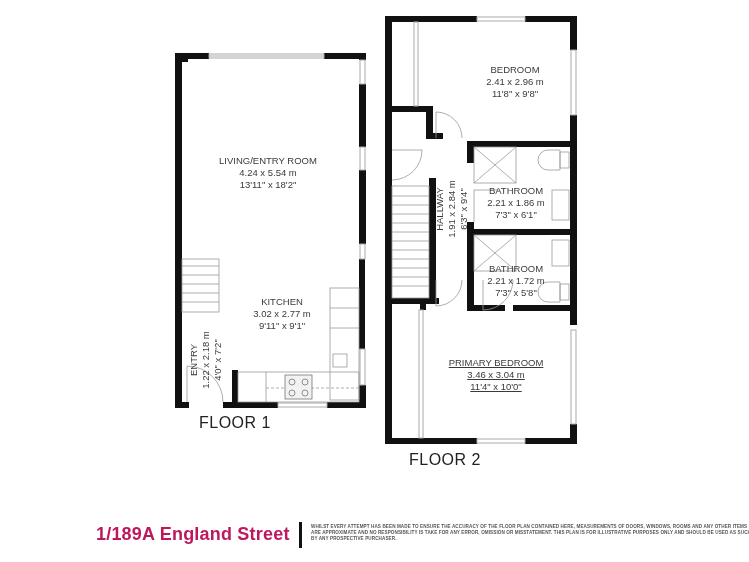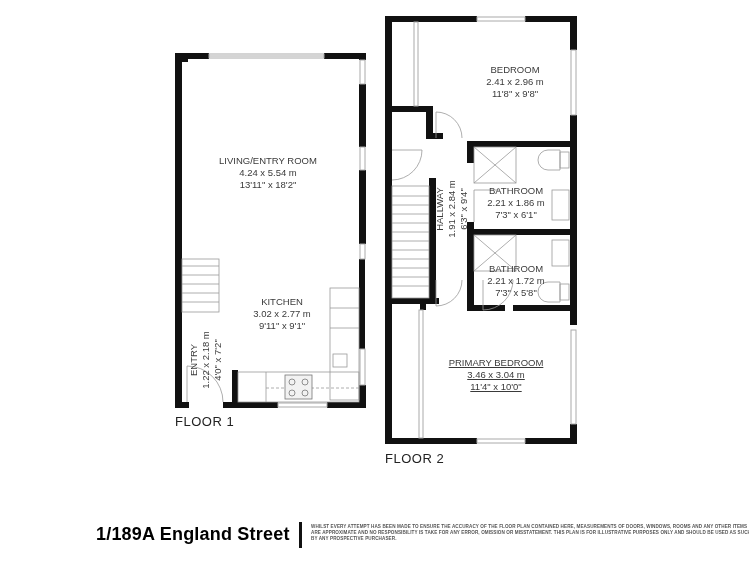--- a/index.html
+++ b/index.html
@@ -1,21 +1,21 @@
 <!DOCTYPE html>
 <html><head>
 <meta charset="utf-8">
 <style>
   html, body { margin:0; padding:0; background:#ffffff; }
   body { width:749px; height:562px; position:relative; overflow:hidden; font-family:"Liberation Sans", sans-serif; color:#333; }
   .plan { position:absolute; left:0; top:0; width:749px; height:562px; }
   .room-label { position:absolute; text-align:center; font-size:9.5px; line-height:12px; color:#3a3a3a; white-space:nowrap; transform:translateX(-50%); }
   .room-label.rot { transform:translate(-50%,-50%) rotate(-90deg); }
-  .floor-label { position:absolute; font-size:13px; letter-spacing:0.5px; color:#222; }
-  .footer-title { position:absolute; left:96px; top:524px; font-size:18px; font-weight:bold; color:#000000; letter-spacing:0.2px; }
+  .floor-label { position:absolute; font-size:16px; letter-spacing:0.5px; color:#222;margin-left:24px; }
+  .footer-title { position:absolute; left:96px; top:524px; font-size:18px; font-weight:bold; color:#be185d; letter-spacing:0.2px; }
   .footer-bar { position:absolute; left:299px; top:522px; width:3px; height:26px; background:#111; }
   .disclaimer { position:absolute; left:311px; top:524px; width:440px; font-size:4.6px; line-height:6px; font-weight:bold; color:#555; letter-spacing:0.1px; }
 </style>
 </head>
 <body>
 
 <svg class="plan" width="749" height="562" viewBox="0 0 749 562" xmlns="http://www.w3.org/2000/svg">
 
   <g fill="#111">
 

